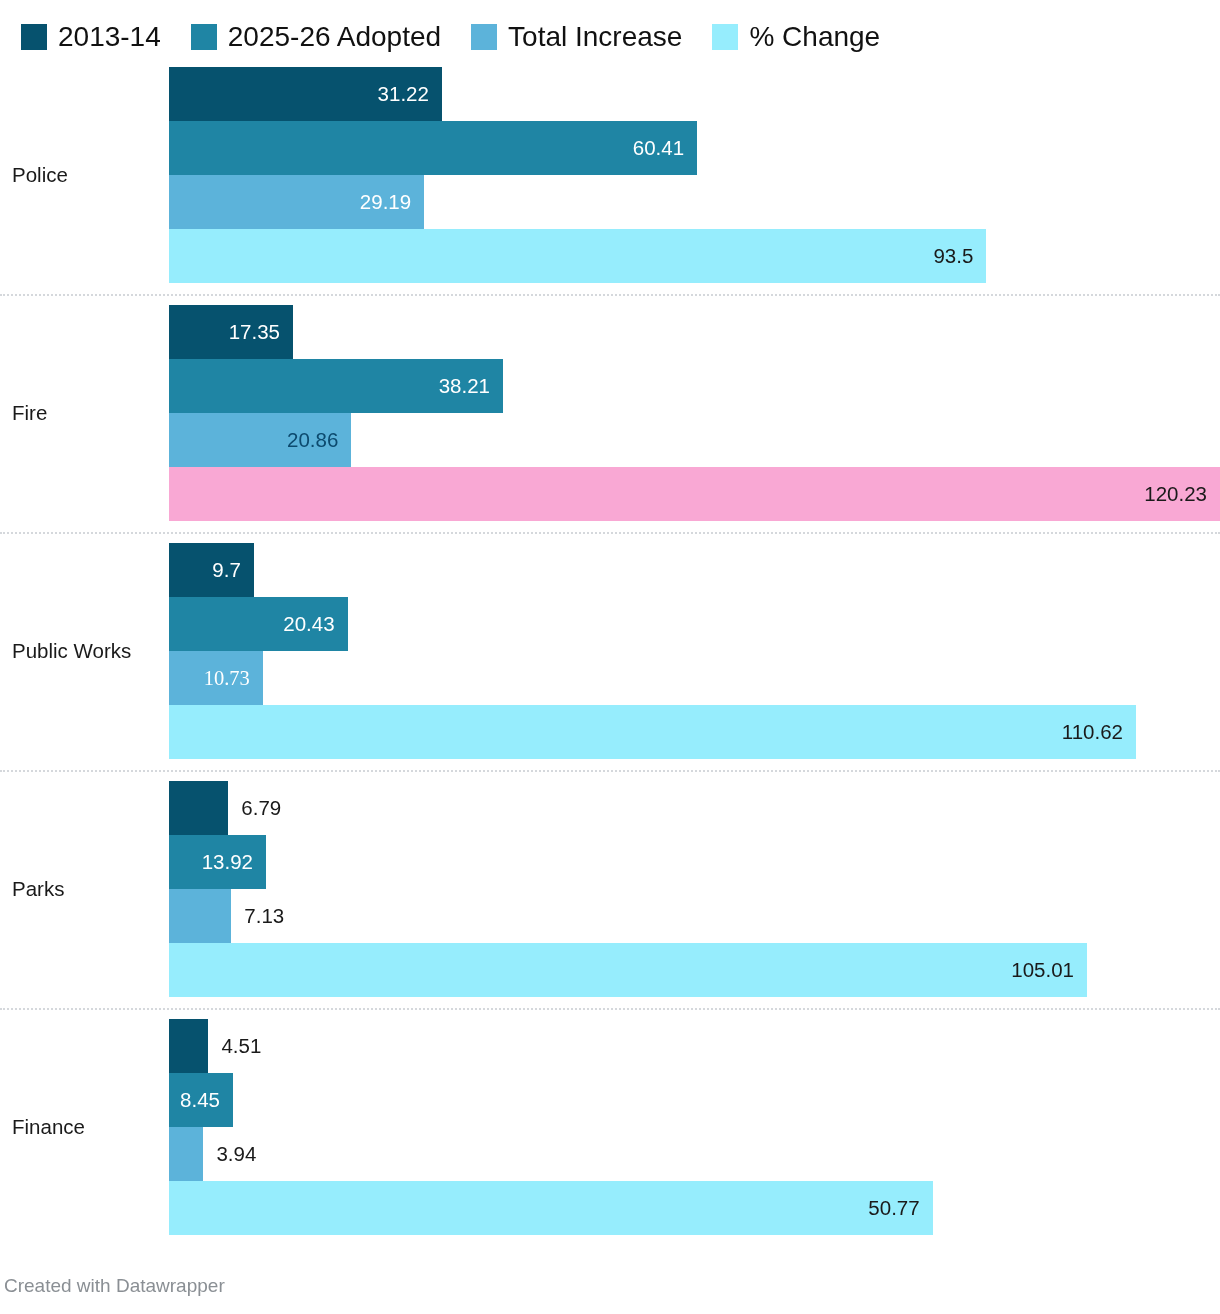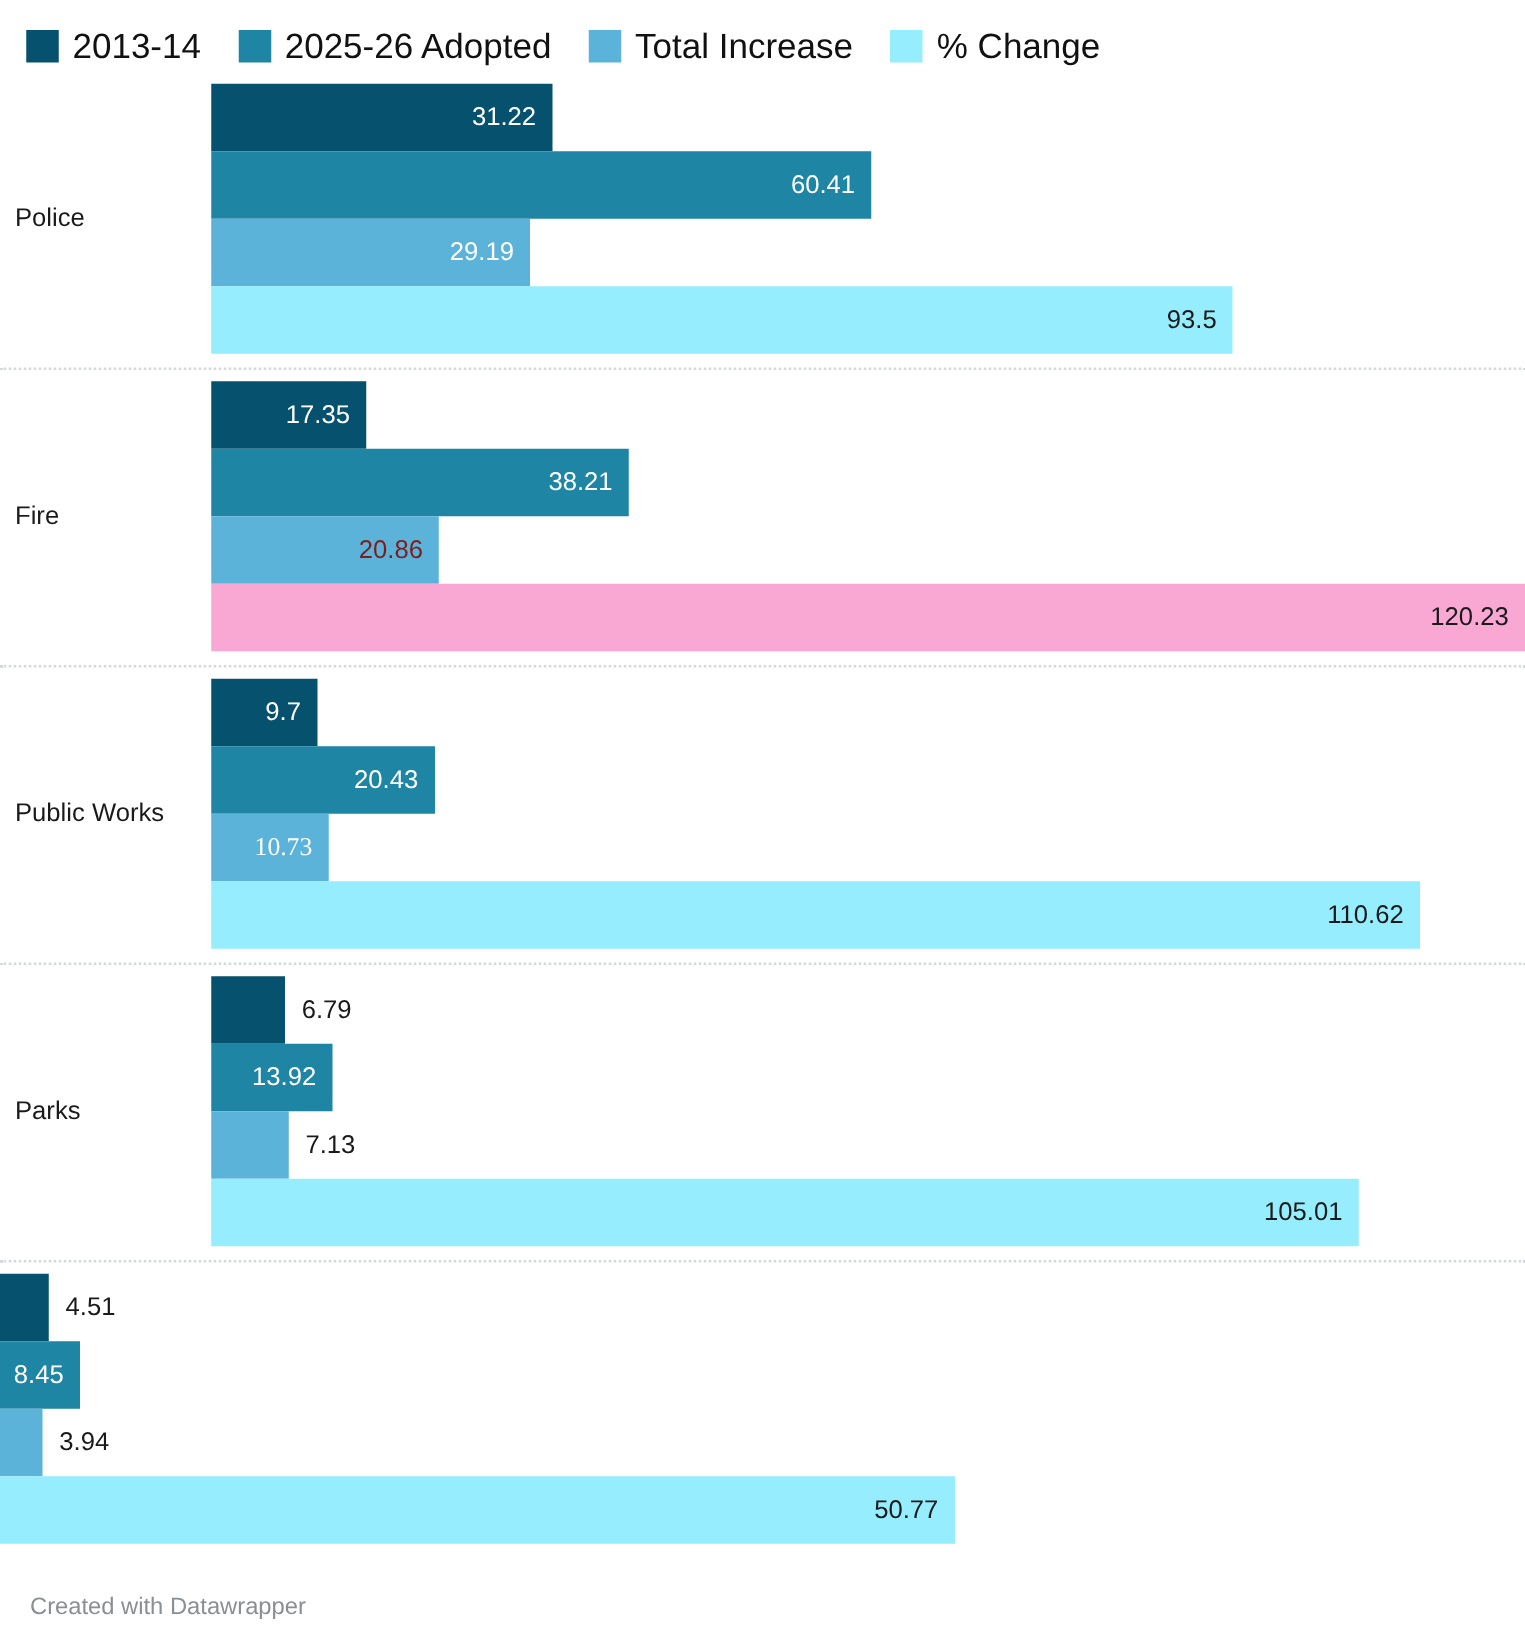--- a/index.html
+++ b/index.html
@@ -114,21 +114,21 @@
 
   
   #footer {
     position: absolute;
     left: 0;
     bottom: 0;
     width: 1144px;
     height: 58px;
     display: flex;
     align-items: center;
-    padding-left: 24px;
+    padding-left: 4px;
   }
   .footer-text {
     font-size: 19px;
     color: #8a8f94;
     line-height: 1;
   }
 </style>
 </head>
 <body>
 
@@ -190,21 +190,21 @@
             <span class="bar-value" style="color: rgb(255, 255, 255);">17.35</span>
           </div>
         </div>
         <div class="bar-row">
           <div class="bar" style="background: rgb(31, 133, 164); width: 334.016px;">
             <span class="bar-value" style="color: rgb(255, 255, 255);">38.21</span>
           </div>
         </div>
         <div class="bar-row">
           <div class="bar" style="background: rgb(92, 179, 218); width: 182.349px;">
-            <span class="bar-value" style="color: #7f1d1d;">20.86</span>
+            <span class="bar-value" style="color: #0c4a6e;">20.86</span>
           </div>
         </div>
         <div class="bar-row">
           <div class="bar" style="background: #f9a8d4; width: 1051px;">
             <span class="bar-value" style="color: rgb(26, 26, 26);">120.23</span>
           </div>
         </div>
       </div>
     </div>
     <div class="group">
@@ -258,20 +258,23 @@
         </div>
         <div class="bar-row">
           <div class="bar" style="background: rgb(150, 237, 253); width: 917.953px;">
             <span class="bar-value" style="color: rgb(26, 26, 26);">105.01</span>
           </div>
         </div>
       </div>
     </div>
     <div class="group">
       <div class="group-sep"></div>
+      <div class="group-label-cell">
+        <span class="group-label">Finance</span>
+      </div>
       <div class="bars-cell">
         <div class="bar-row">
           <div class="bar" style="background: rgb(6, 82, 110); width: 39.4245px;">
             <span class="bar-value outside" style="color: rgb(26, 26, 26);">4.51</span>
           </div>
         </div>
         <div class="bar-row">
           <div class="bar" style="background: rgb(31, 133, 164); width: 64px;">
             <span class="bar-value" style="color: rgb(255, 255, 255);">8.45</span>
           </div>

